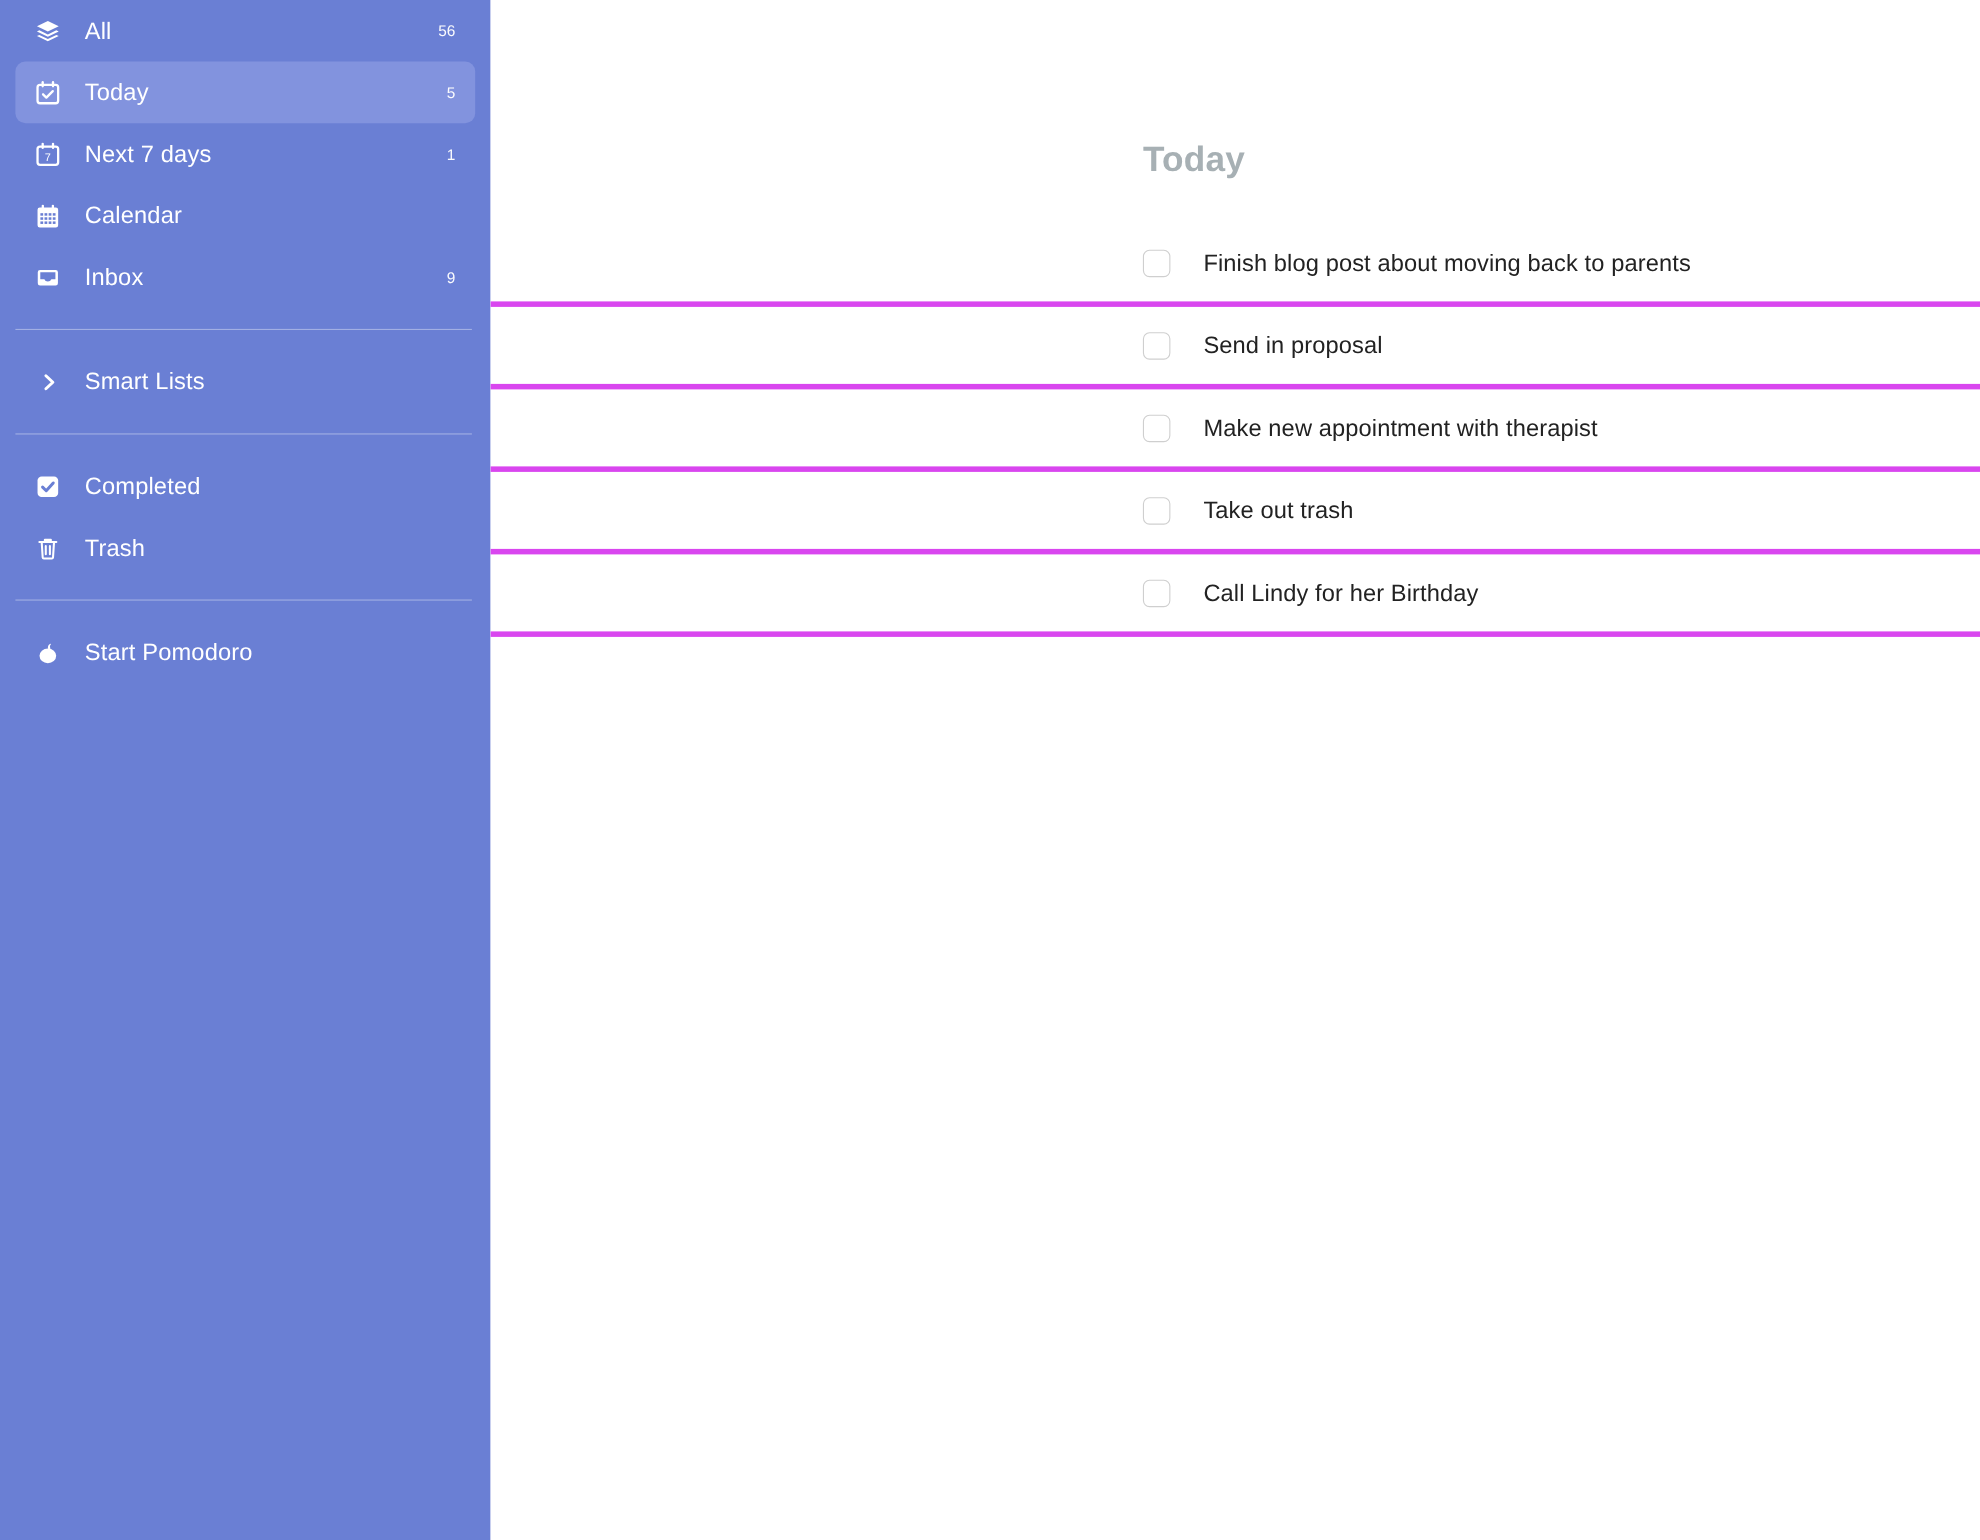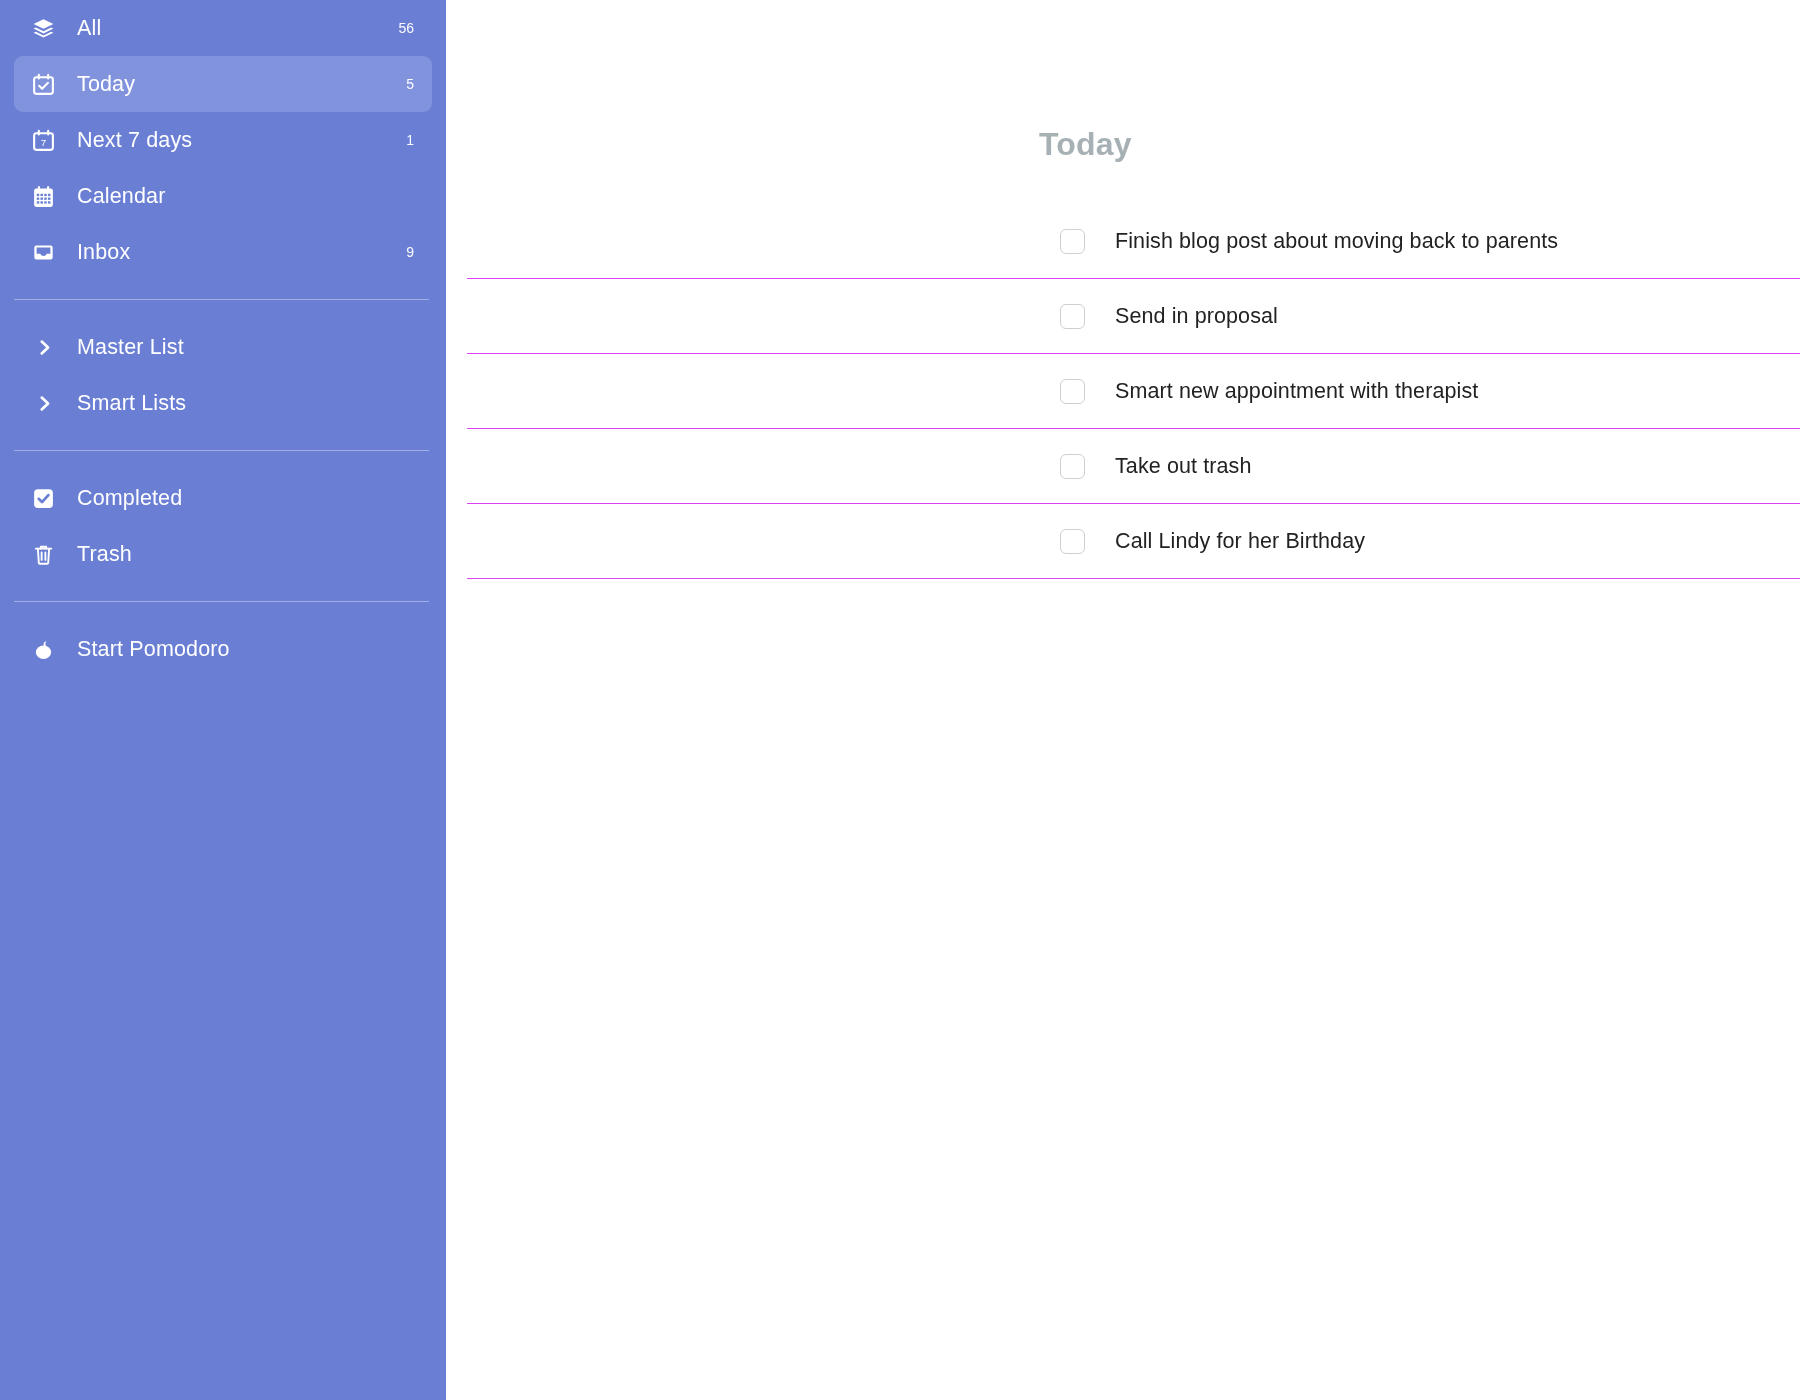--- a/index.html
+++ b/index.html
@@ -92,23 +92,22 @@
   }
   .task-list {
     margin-top: 44px;
     border-top: 0;
   }
   .task-row {
     display: flex;
     align-items: center;
     height: 75px;
     padding-left: 593px;
-    border-bottom: 1px solid #d946ef;
+    border-bottom: 5px solid #d946ef;
     cursor: pointer;
-    margin-left: 21px;
   }
   .checkbox {
     width: 25px;
     height: 25px;
     flex: 0 0 25px;
     border: 1.6px solid #cfcfcf;
     border-radius: 6px;
     background: #ffffff;
   }
   .task-text {
@@ -200,28 +199,20 @@
         </span>
         <span class="nav-label">Inbox</span>
         <span class="nav-count">9</span>
       </div>
 
     </div>
 
     <div class="divider"></div>
 
     <div class="nav-group">
-      <div class="nav-item group-row">
-        <span class="nav-ico">
-          <svg width="19" height="19" viewBox="0 0 24 24" fill="none" stroke="currentColor" stroke-width="3.4" stroke-linecap="round" stroke-linejoin="round">
-            <polyline points="8.5,4.5 16.5,12 8.5,19.5"></polyline>
-          </svg>
-        </span>
-        <span class="nav-label">Master List</span>
-      </div>
 
       <div class="nav-item group-row">
         <span class="nav-ico">
           <svg width="19" height="19" viewBox="0 0 24 24" fill="none" stroke="currentColor" stroke-width="3.4" stroke-linecap="round" stroke-linejoin="round">
             <polyline points="8.5,4.5 16.5,12 8.5,19.5"></polyline>
           </svg>
         </span>
         <span class="nav-label">Smart Lists</span>
       </div>
     </div>
@@ -280,21 +271,21 @@
           <span class="task-text">Finish blog post about moving back to parents</span>
         </div>
 
         <div class="task-row">
           <span class="checkbox"></span>
           <span class="task-text">Send in proposal</span>
         </div>
 
         <div class="task-row">
           <span class="checkbox"></span>
-          <span class="task-text">Smart new appointment with therapist</span>
+          <span class="task-text">Make new appointment with therapist</span>
         </div>
 
         <div class="task-row">
           <span class="checkbox"></span>
           <span class="task-text">Take out trash</span>
         </div>
 
         <div class="task-row">
           <span class="checkbox"></span>
           <span class="task-text">Call Lindy for her Birthday</span>

